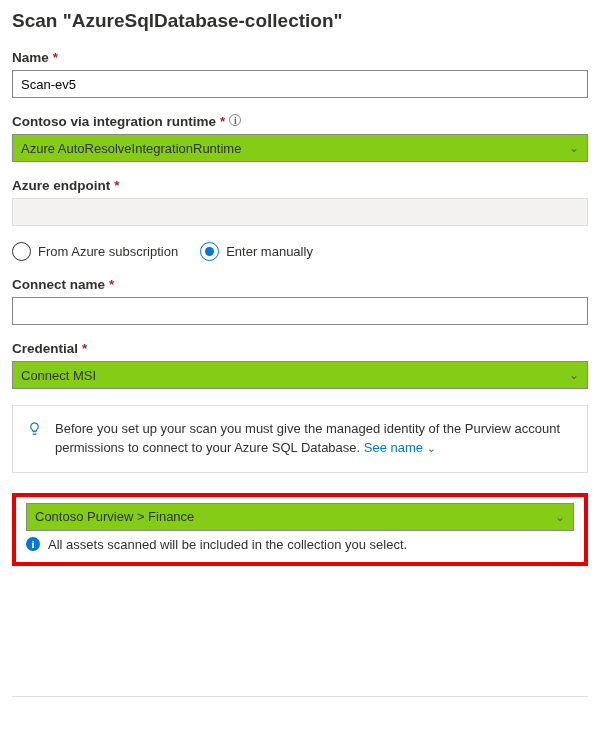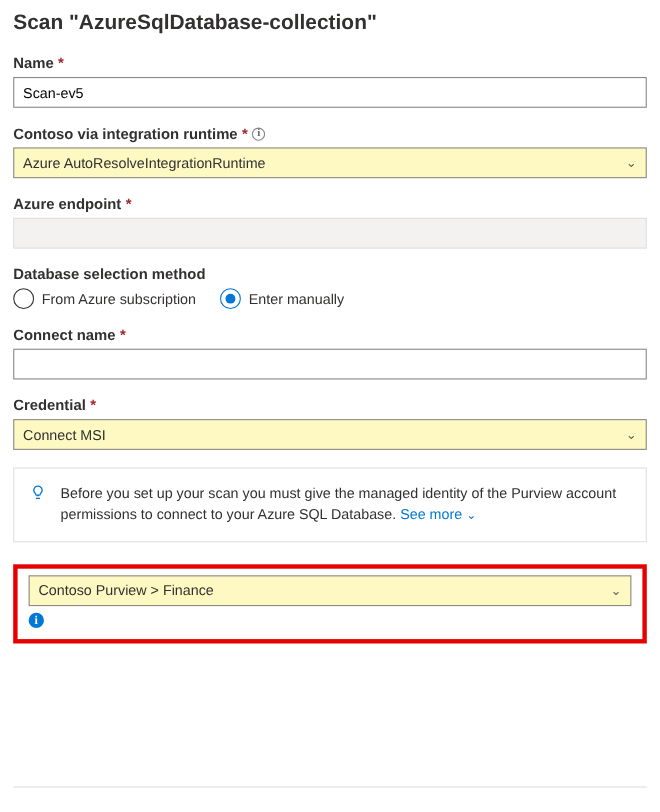--- a/index.html
+++ b/index.html
@@ -19,21 +19,21 @@
     color: #323130;
   }
   .field {
     margin-bottom: 16px;
   }
   .field-label {
     font-size: 13.5px;
     font-weight: 600;
     margin-bottom: 5px;
     display: flex;
-    align-items: center;
+    align-items: flex-start;
     gap: 4px;
   }
   .required {
     color: #a4262c;
   }
   .info-circle {
     font-size: 10px;
     color: #666;
     border: 1px solid #888;
     border-radius: 50%;
@@ -56,21 +56,21 @@
   .text-input.disabled {
     background: #f3f2f1;
     border-color: #e1dfdd;
   }
   .select-box {
     width: 100%;
     height: 28px;
     padding: 3px 8px;
     border: 1px solid #8a8886;
     font-size: 13px;
-    background: #fef9c3;
+    background: #84cc16;
     display: flex;
     align-items: center;
     justify-content: space-between;
     cursor: pointer;
   }
   .chevron {
     font-size: 12px;
     color: #605e5c;
   }
   .radio-row {
@@ -190,23 +190,20 @@
 
 <div class="field">
   <div class="field-label">
     <span>Azure endpoint</span>
       <span class="required">*</span>
   </div>
   <input class="text-input disabled" value="" style="">
 </div>
 
 <div class="field">
-  <div class="field-label">
-    <span>Database selection method</span>
-  </div>
   <div class="radio-row">
     <div class="radio-option">
       <span class="radio-outer"></span>
       <span>From Azure subscription</span>
     </div>
     <div class="radio-option">
       <span class="radio-outer selected">
         <span class="radio-inner"></span>
       </span>
       <span>Enter manually</span>
@@ -234,32 +231,33 @@
 </div>
 
 <div class="tip-box">
   <span class="bulb">
     <svg width="15" height="15" viewBox="0 0 24 24" fill="none" stroke="#0078d4" stroke-width="1.8">
       <path d="M9 21h6M10 17h4M12 3a6 6 0 0 0-4 10.5c.7.7 1 1.5 1 2.5h6c0-1 .3-1.8 1-2.5A6 6 0 0 0 12 3z"></path>
     </svg>
   </span>
   <span>Before you set up your scan you must give the managed identity of the Purview account permissions to connect to your Azure SQL Database.</span>
   <span class="see-more">
-    <span>See more</span> <span class="chev">⌄</span>
+    <span>See name</span> <span class="chev">⌄</span>
   </span>
 </div>
 
 <div class="highlight-box">
   <div class="field" style="margin-bottom:6px;">
     <div class="select-box">
       <span>Contoso Purview &gt; Finance</span>
       <span class="chevron">⌄</span>
     </div>
   </div>
   <div class="info-row">
     <span class="info-icon">i</span>
+    <span>All assets scanned will be included in the collection you select.</span>
   </div>
 </div>
 
 <div class="footer">
   
   
 </div>
 
 </body></html>

